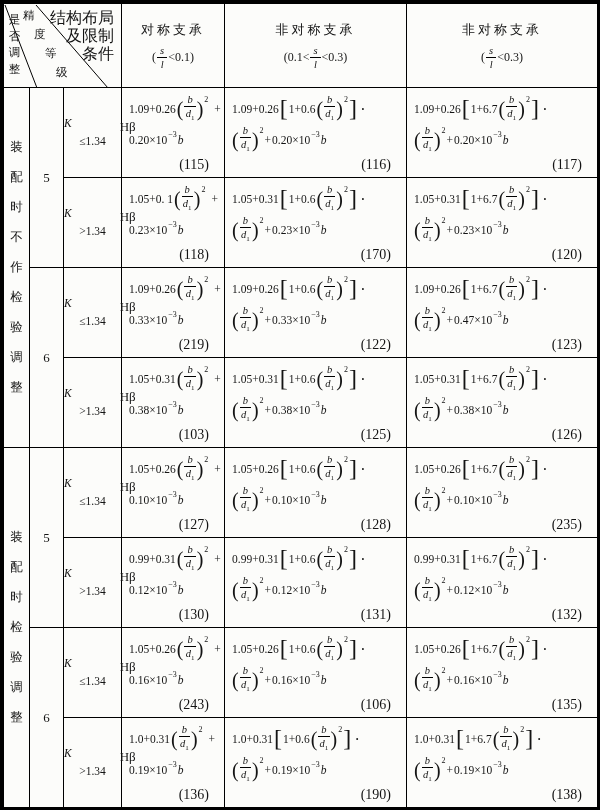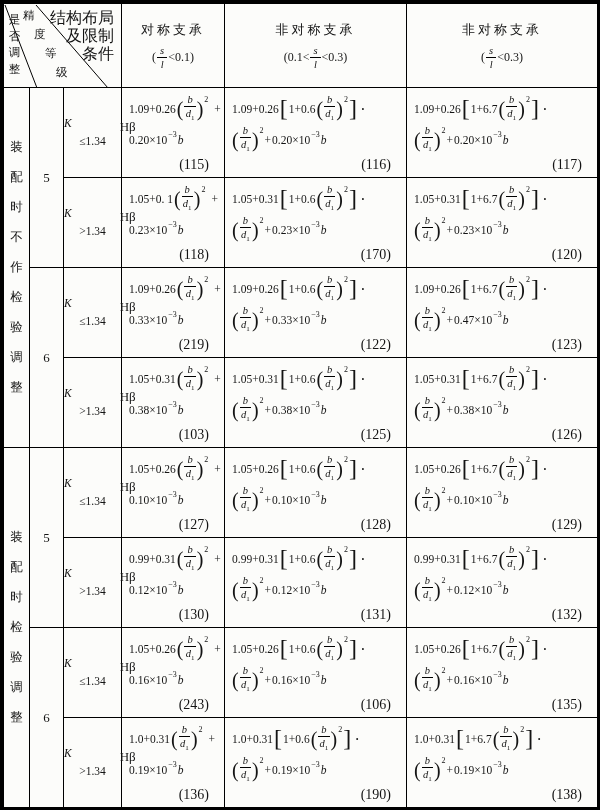--- a/index.html
+++ b/index.html
@@ -592,21 +592,21 @@
                   <span class="ft">b</span>
                   <span class="fb">d<sub>1</sub></span>
                 </span>
                 <span class="bp">)</span>
                 <sup class="exp">2</sup>
                 <span>+</span>
                 <span>0.10×10</span>
                 <sup class="exp2">−3</sup>
                 <span class="v">b</span>
               </div>
-    <div class="feq">(129)</div>
+    <div class="feq">(235)</div>
   </div>
           </td>
         </tr>
         <tr>
           <td class="kcell">
             <div><span class="v">K</span><sub class="ks">Hβ</sub></div>
             <div>&gt;1.34</div>
           </td>
           <td class="fcell">
             <div class="fwrap">

